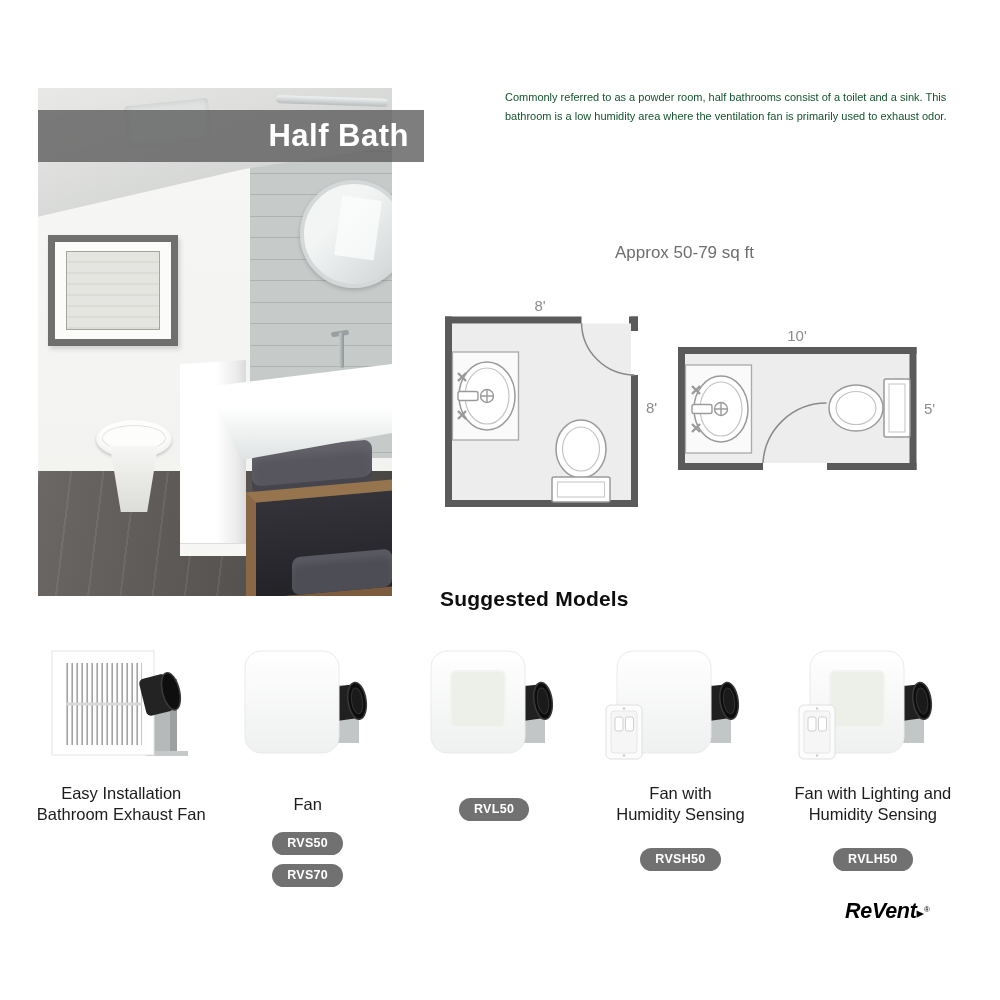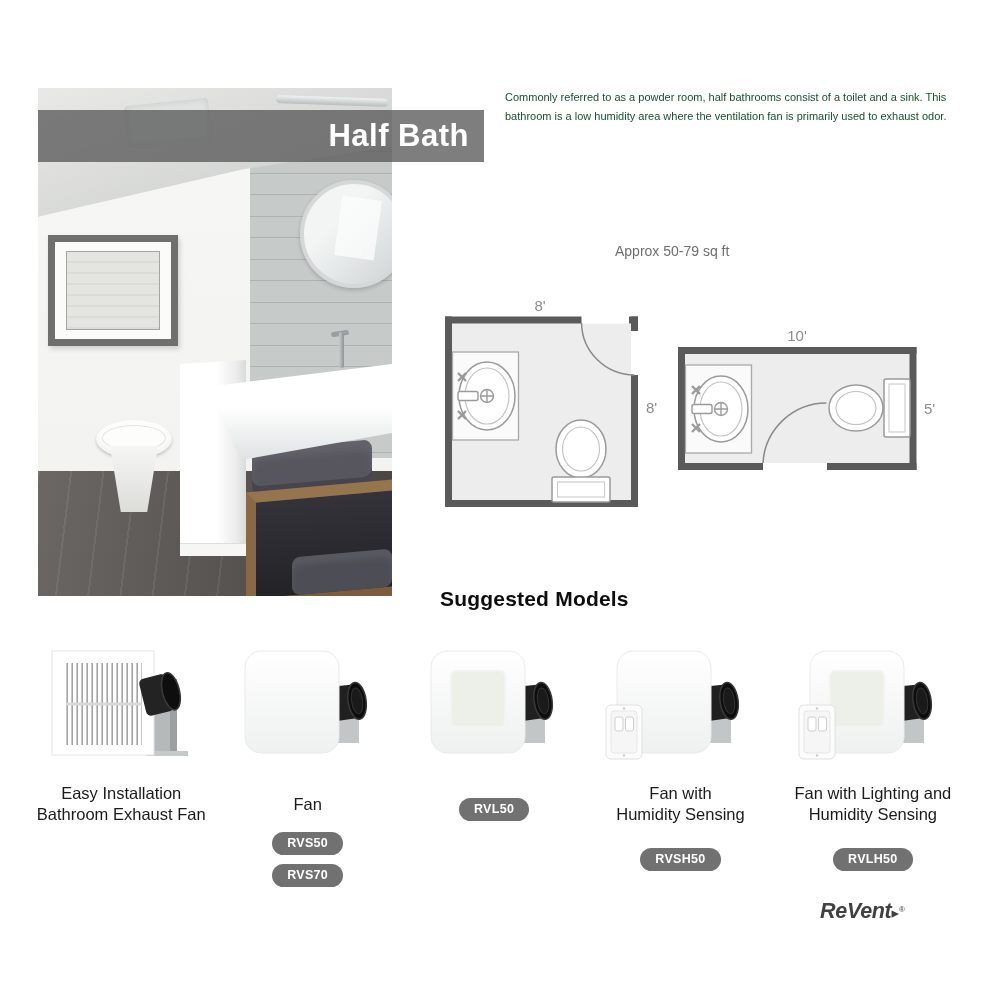--- a/index.html
+++ b/index.html
@@ -40,40 +40,40 @@
   .faucet{left:301px;top:244px;width:5px;height:36px;background:linear-gradient(90deg,#c6cbcc,#8e9495);border-radius:2px;}
   .faucet-spout{left:293px;top:243px;width:18px;height:5px;background:#9aa0a1;border-radius:3px;transform:rotate(-8deg);}
   .shelf{left:208px;top:388px;width:146px;height:118px;transform:skewY(-5deg);}
   .shelf-box{position:absolute;left:0;top:10px;width:146px;height:96px;background:linear-gradient(#34333a,#232227);
     border-top:11px solid #96744e;border-left:10px solid #8a6845;border-bottom:11px solid #7c5c3c;}
   .towel-top{position:absolute;left:6px;top:-32px;width:120px;height:46px;background:#57565e;border-radius:9px;
     box-shadow:inset 0 -9px 0 #46454d, inset 0 10px 8px rgba(255,255,255,.08);}
   .towel-in{position:absolute;left:36px;top:58px;width:100px;height:38px;background:#4d4d56;border-radius:8px;box-shadow:inset 0 8px 6px rgba(255,255,255,.07);}
 
   
-  .banner{left:38px;top:110px;width:446px;height:52px;background:rgba(90,90,90,.78);display:flex;align-items:center;justify-content:flex-end;padding-right:15px;box-sizing:border-box;}
+  .banner{left:38px;top:110px;width:386px;height:52px;background:rgba(90,90,90,.78);display:flex;align-items:center;justify-content:flex-end;padding-right:15px;box-sizing:border-box;}
   .banner span{color:#ffffff;font-size:31px;font-weight:bold;letter-spacing:.5px;}
 
   
   .intro{left:505px;top:88px;width:468px;font-size:11px;line-height:19px;color:#14532d;}
-  .size-note{left:615px;top:243px;font-size:14px;color:#6e6e6e;}
+  .size-note{left:615px;top:243px;font-size:17px;color:#6e6e6e;}
 
   
   .section-title{left:440px;top:587px;font-size:21px;font-weight:bold;color:#0e0e0e;letter-spacing:.2px;}
   .products{left:28px;top:645px;width:944px;display:flex;justify-content:space-between;}
   .product{width:188px;display:flex;flex-direction:column;align-items:center;}
   .p-img{height:132px;display:flex;align-items:flex-start;justify-content:center;}
   .p-name{min-height:46px;margin-top:4px;display:flex;align-items:center;justify-content:center;text-align:center;
     font-size:16.5px;line-height:21px;color:#1b1b1b;white-space:pre-line;}
   .p-badges{height:60px;display:flex;flex-direction:column;align-items:flex-end;justify-content:center;gap:9px;margin-top:2px;}
   .badge{background:#717171;color:#ffffff;font-size:12.5px;font-weight:bold;letter-spacing:.3px;
     padding:5px 15px;border-radius:12px;line-height:13px;}
 
   
-  .brand{left:820px;top:899px;width:135px;text-align:left;color:#404040;}
+  .brand{left:820px;top:899px;width:135px;text-align:center;color:#000000;}
   .brand .nm{font-size:21.5px;font-weight:bold;font-style:italic;letter-spacing:-.3px;}
   .brand .ar{font-size:15px;font-weight:bold;}
   .brand .rg{font-size:8px;vertical-align:super;}
 
   svg text{font-family:"Liberation Sans","DejaVu Sans",sans-serif;}
 </style>
 </head>
 <body>
 
 <svg width="0" height="0" style="position:absolute" aria-hidden="true">

